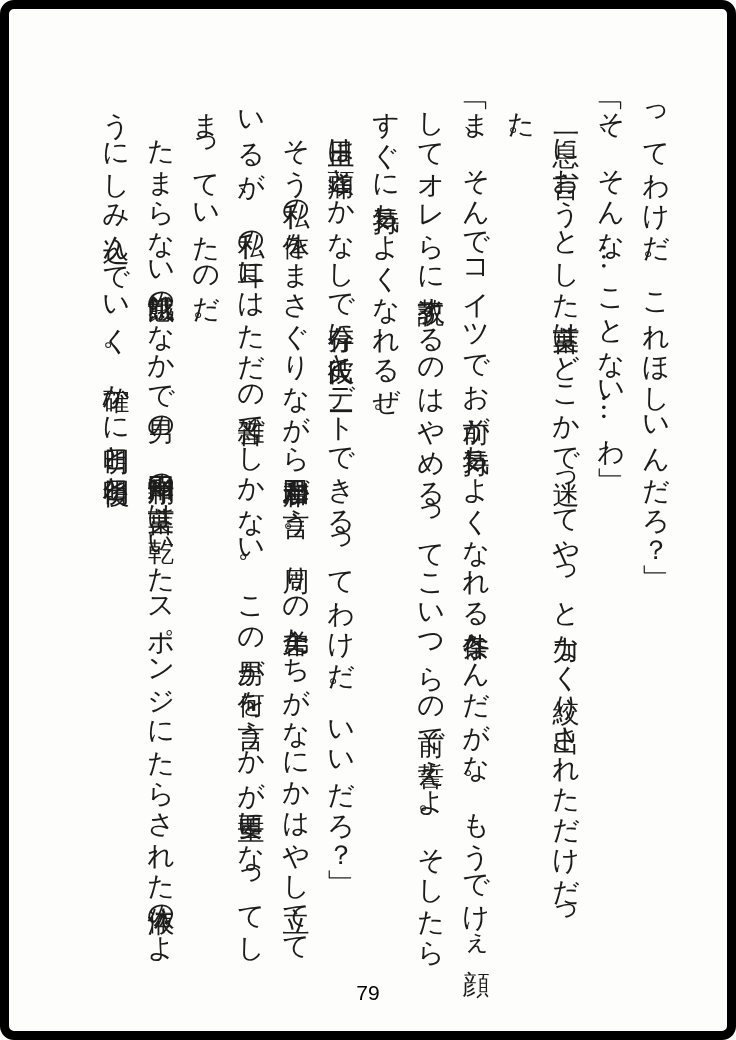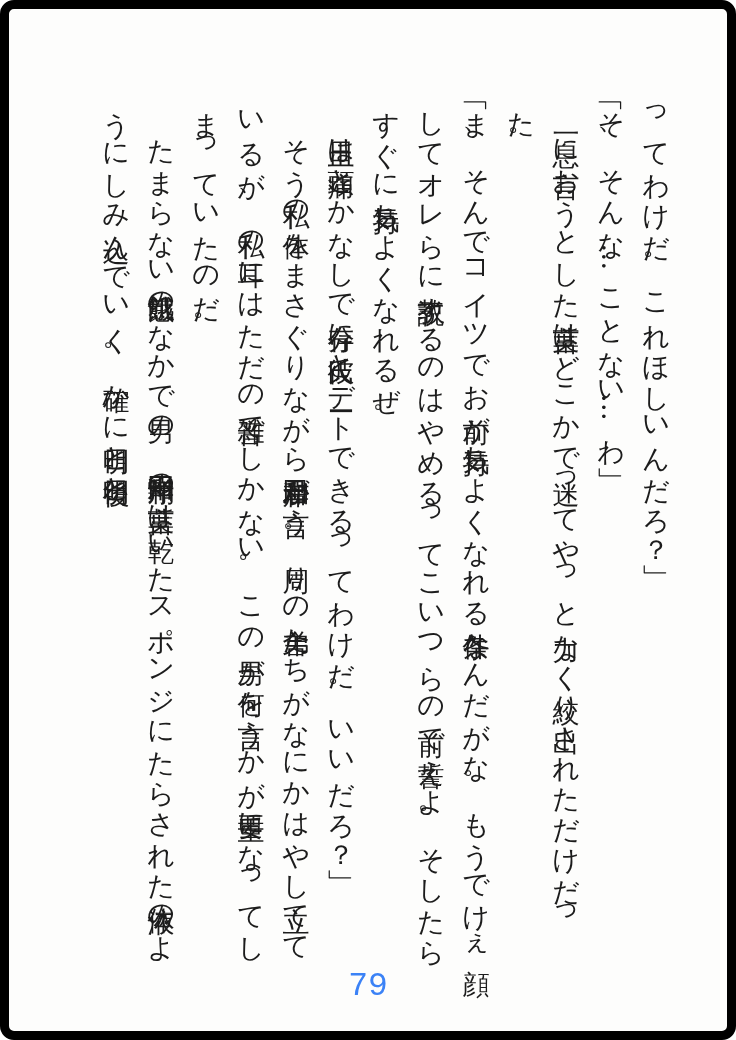--- a/index.html
+++ b/index.html
@@ -36,23 +36,23 @@
   .para {
     margin: 0;
     padding: 0;
   }
   .page-number {
     position: absolute;
     bottom: 26px;
     left: 0;
     right: 0;
     text-align: center;
-    font-family: Liberation Mono, monospace;
-    font-size: 33px;
-    color: #3b82f6;
+    font-family: Liberation Sans, sans-serif;
+    font-size: 21px;
+    color: #000000;
   }
 </style>
 </head>
 <body>
 
 <div class="page">
   <div class="text-block">
     <p class="para">ってわけだ。これほしいんだろ？」</p>
     <p class="para">「そ、そんな…ことない…わ」</p>
     <p class="para">　一息に言おうとした言葉はどこかで迷ってやっと力なく絞り出されただけだった。</p>

